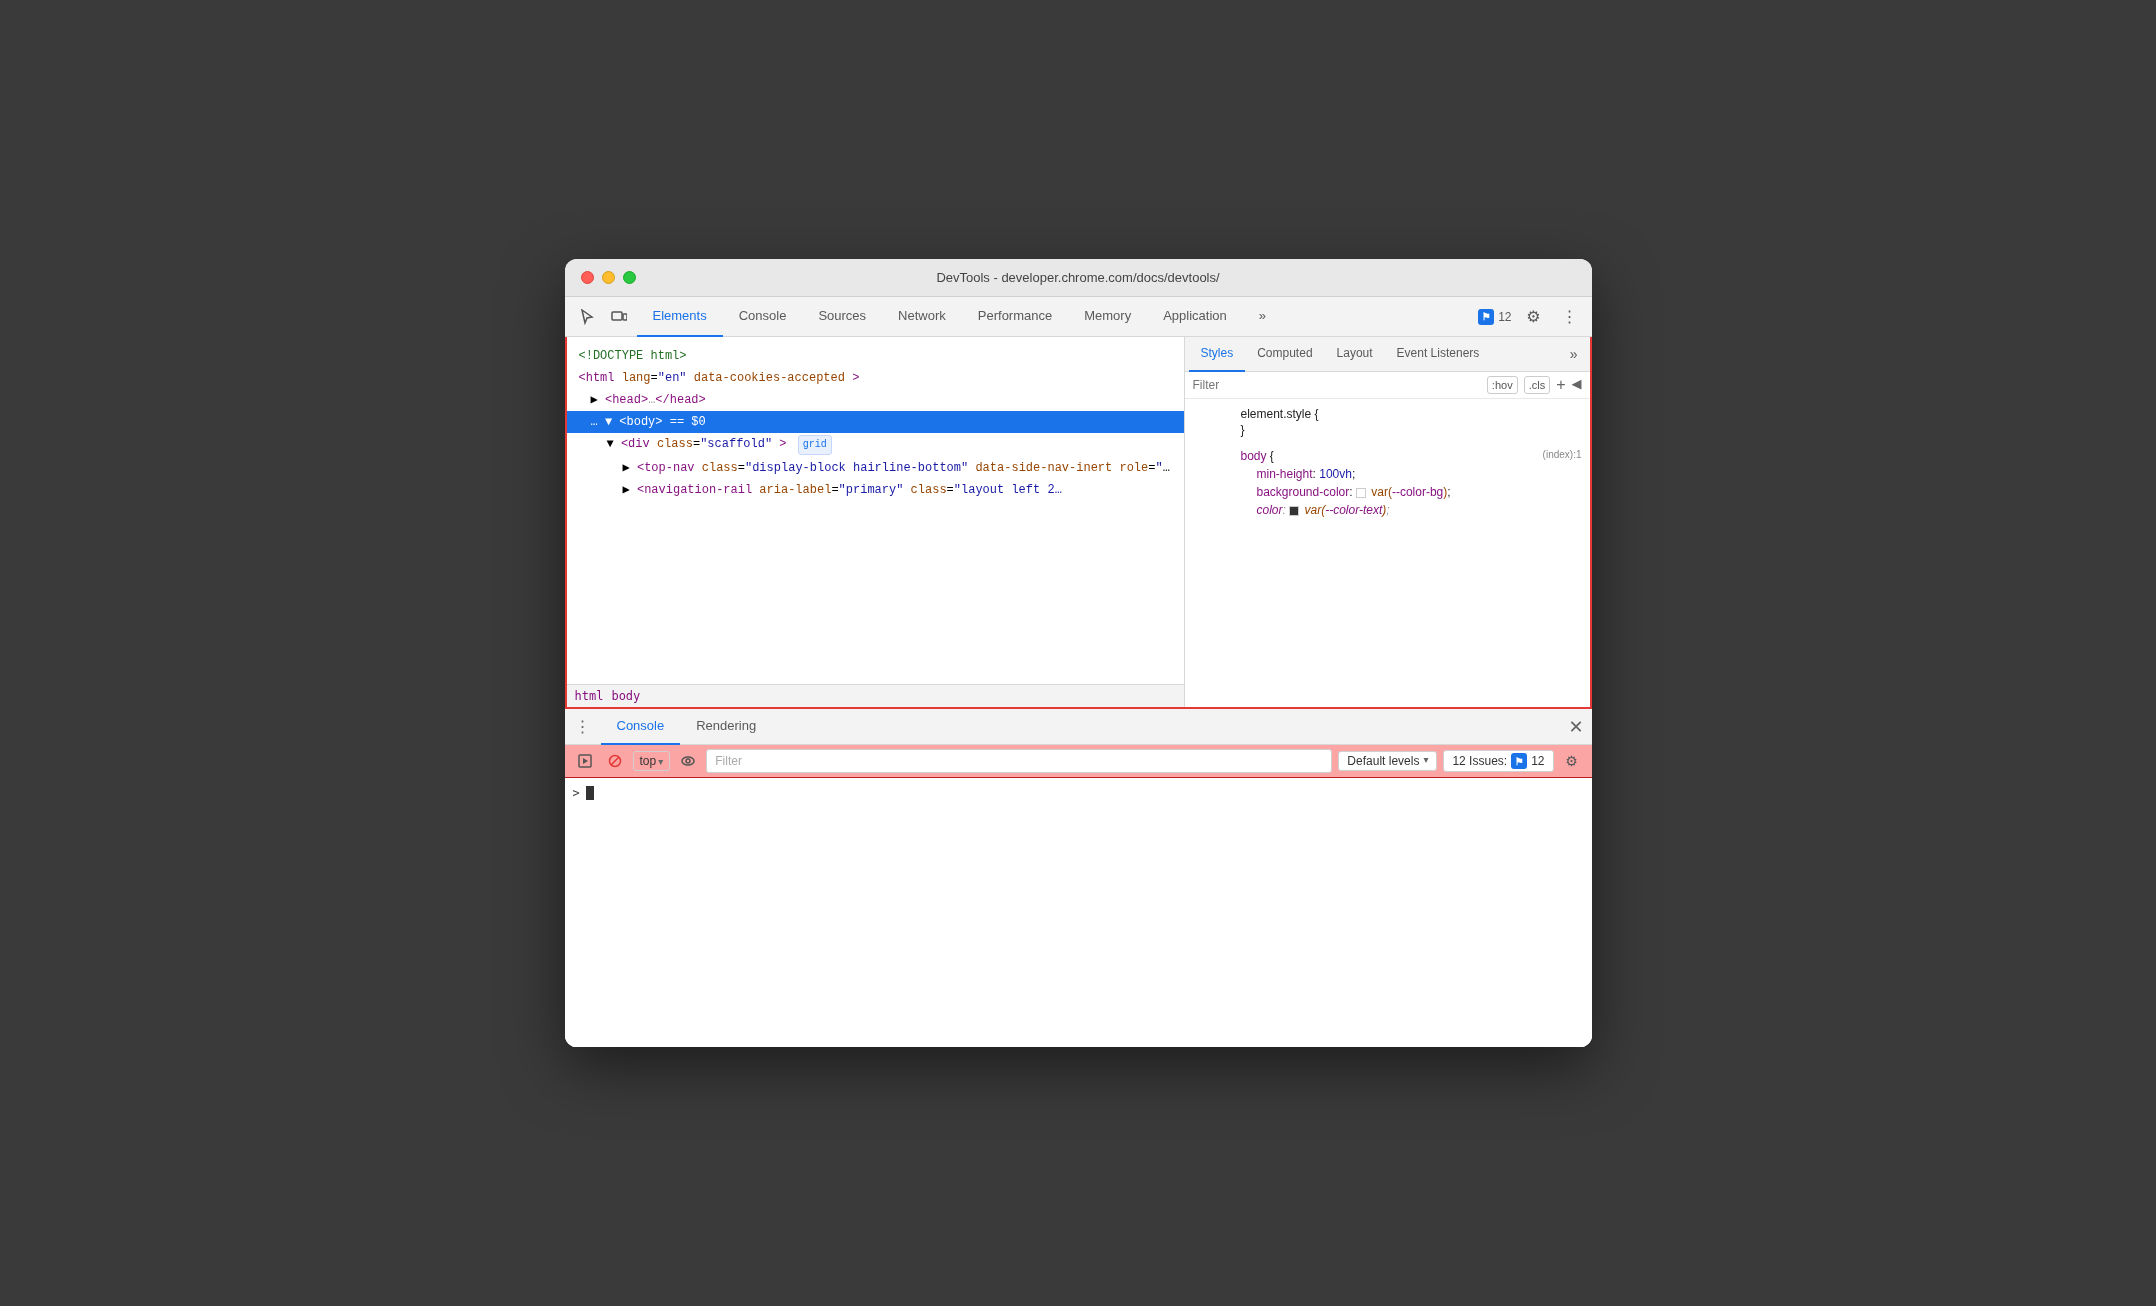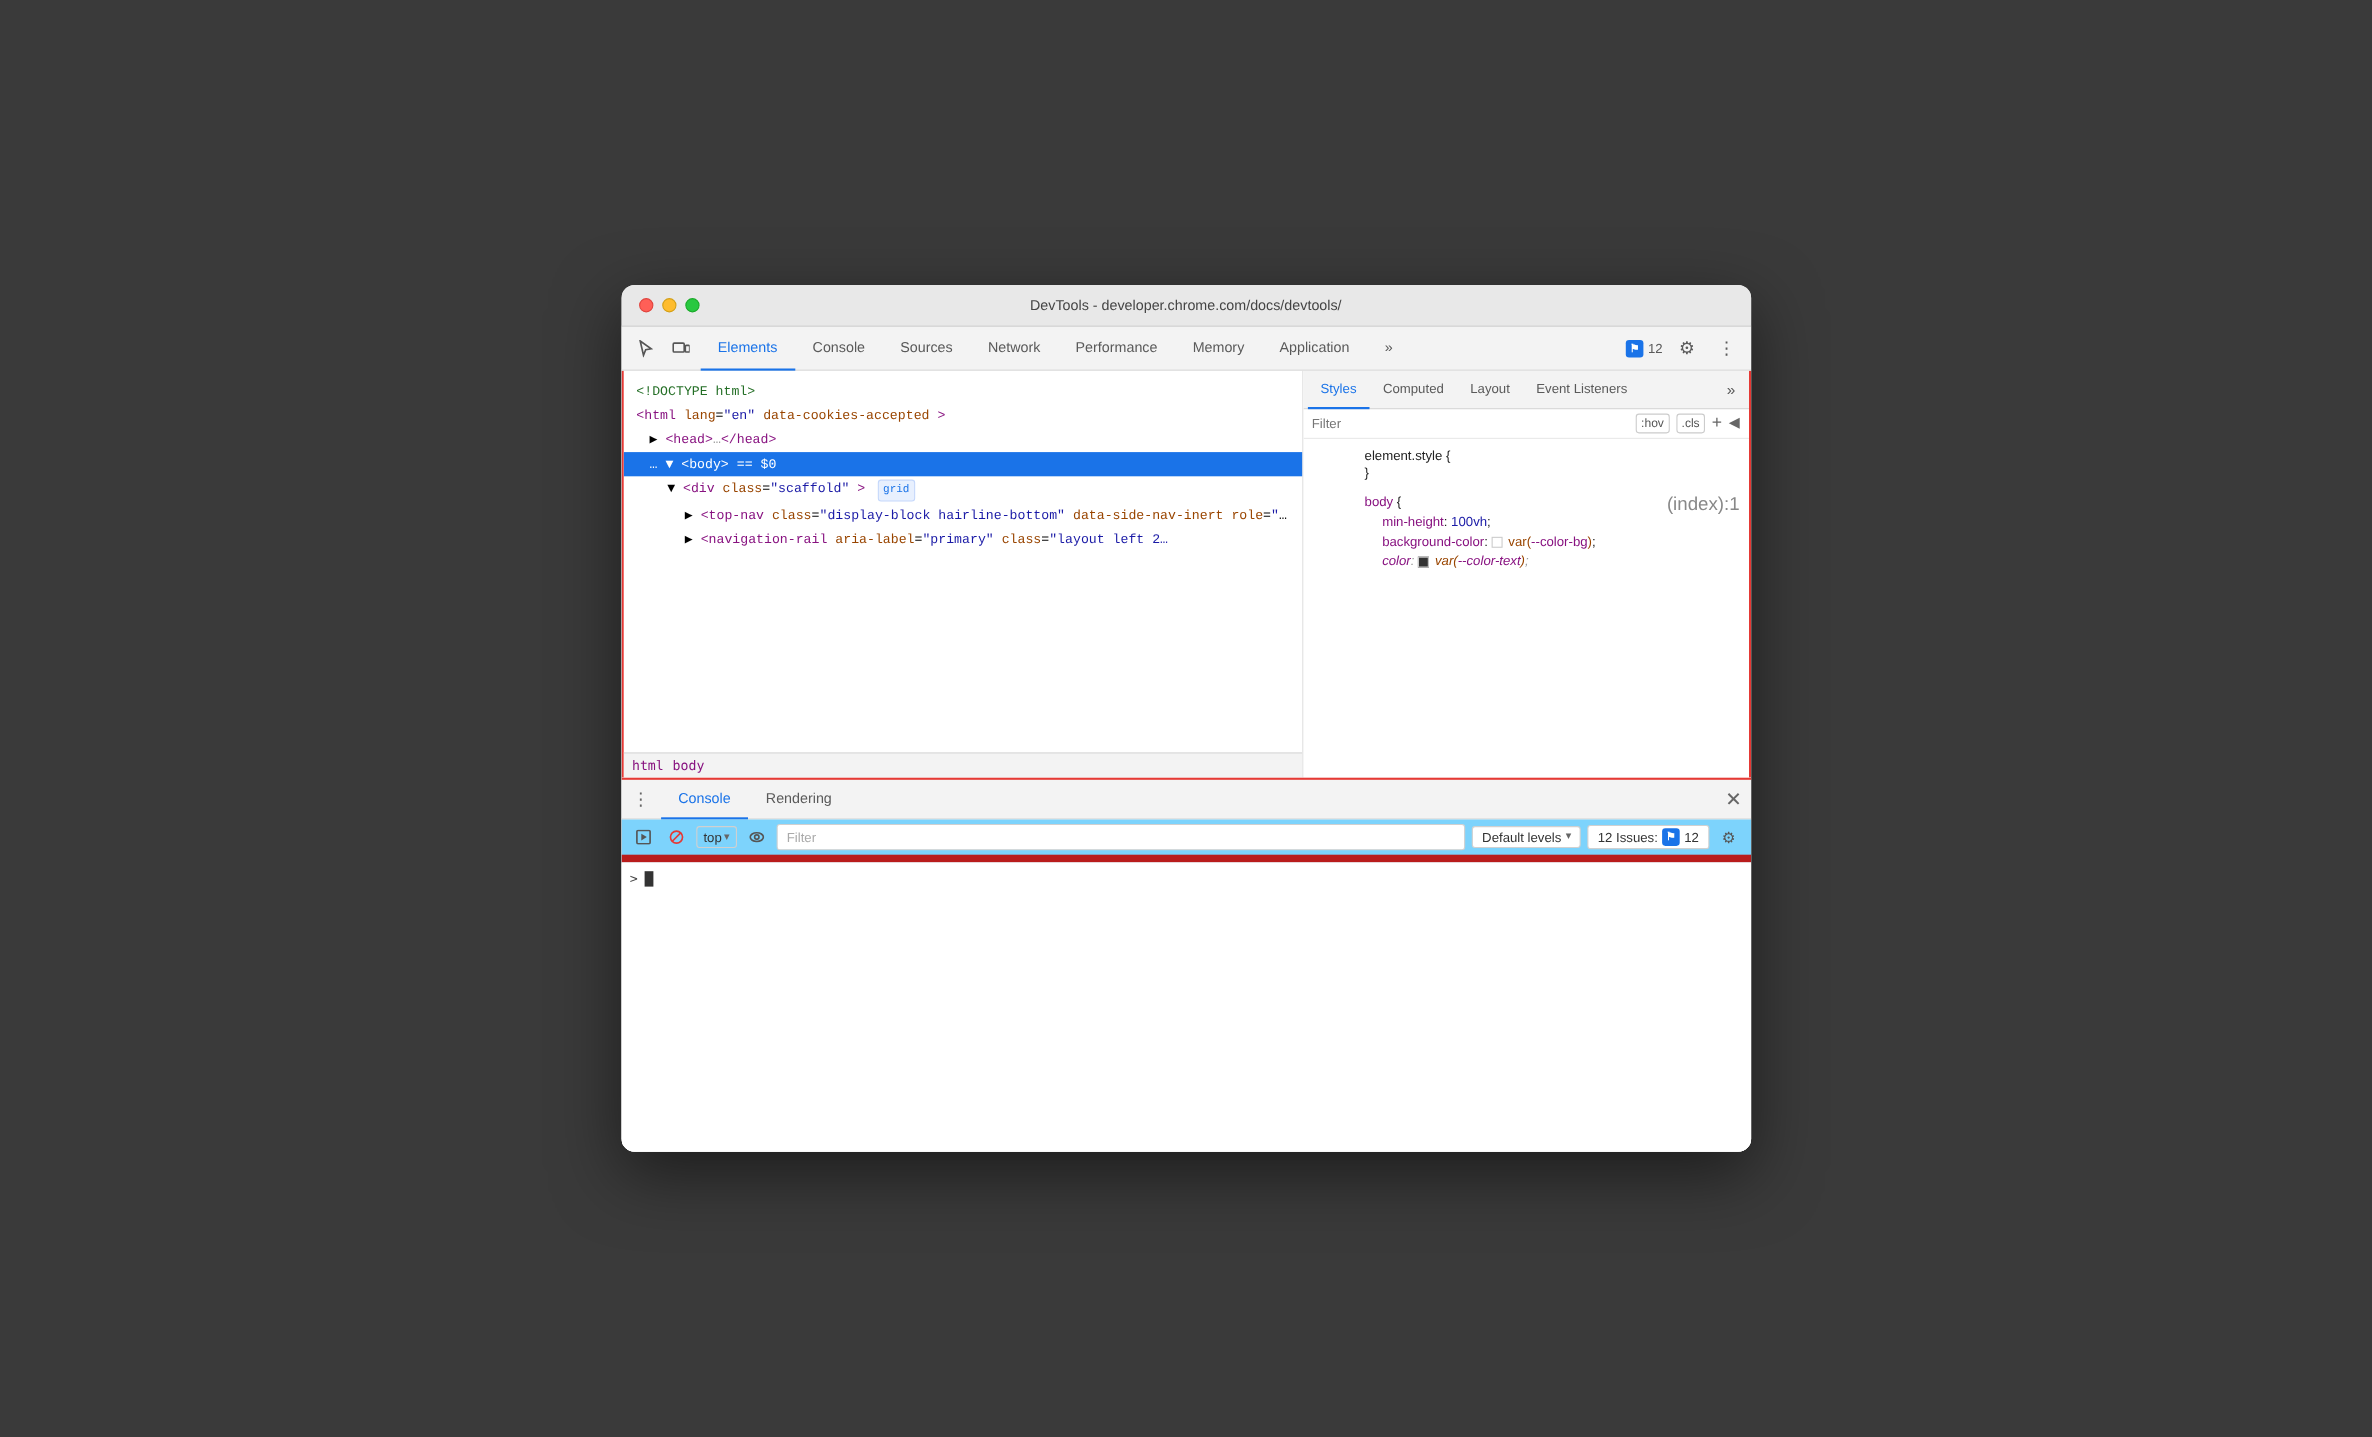--- a/index.html
+++ b/index.html
@@ -296,21 +296,21 @@
     .style-rule {
       margin-bottom: 12px;
     }
     .style-rule-header {
       color: #222;
       margin-bottom: 2px;
     }
     .style-rule-source {
       float: right;
       color: #888;
-      font-size: 17px;
+      font-size: 10px;
     }
     .style-prop {
       padding-left: 16px;
       color: #222;
       line-height: 18px;
     }
     .prop-name { color: #881280; }
     .prop-value { color: #1a1aa6; }
     .prop-var { color: #994500; }
     .color-swatch {
@@ -375,23 +375,23 @@
       cursor: pointer;
       color: #666;
       font-size: 18px;
       line-height: 1;
     }
 
     .console-toolbar {
       display: flex;
       align-items: center;
       padding: 4px 8px;
-      border-bottom: 7px solid #b91c1c;
+      border-bottom: 1px solid #b91c1c;
       gap: 6px;
-      background: #7dd3fc;
+      background: #fca5a5;
     }
     .console-btn {
       width: 24px;
       height: 24px;
       border: none;
       background: transparent;
       border-radius: 3px;
       cursor: pointer;
       display: flex;
       align-items: center;

